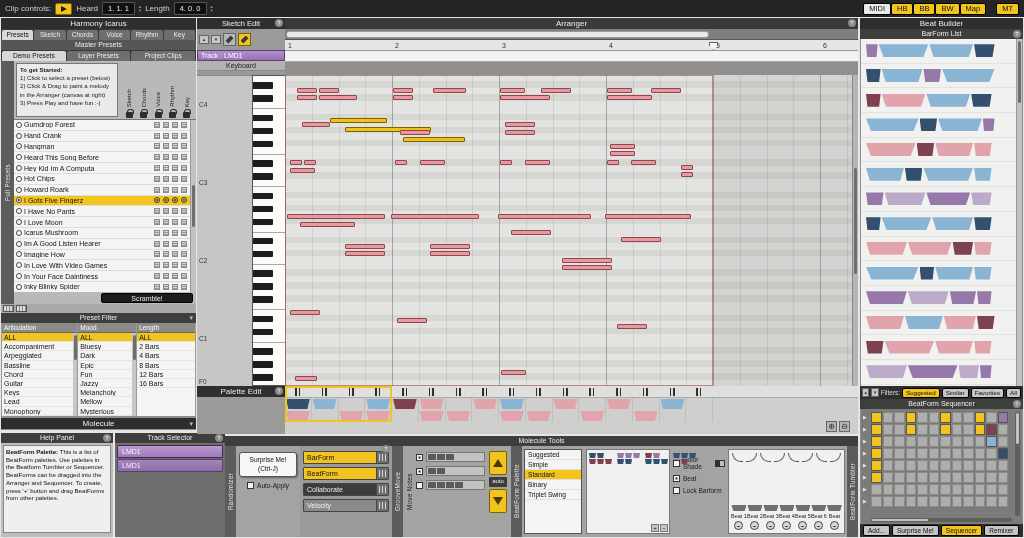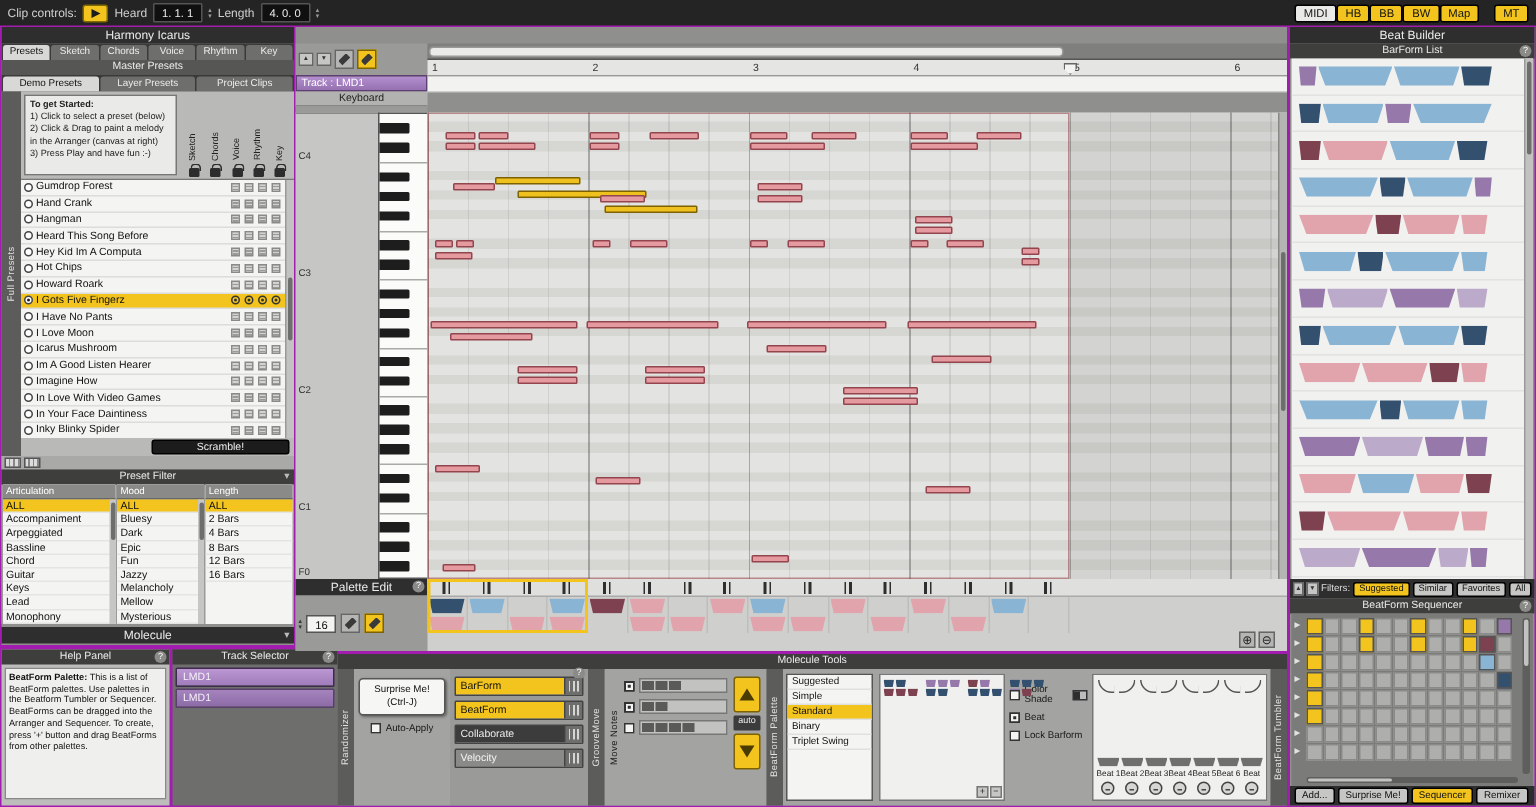--- a/index.html
+++ b/index.html
@@ -1,17 +1,17 @@
 <!DOCTYPE html>
 <html><head>
 <meta charset="utf-8">
 <style>
 *{margin:0;padding:0;box-sizing:border-box}
 html,body{width:1024px;height:538px;overflow:hidden;background:#333}
-#app{position:relative;width:1024px;height:538px;background:#a21caf;font-family:"Liberation Sans",sans-serif;color:#111;font-size:8px}
+#app{position:relative;width:1024px;height:538px;background:#e5e5e5;font-family:"Liberation Sans",sans-serif;color:#111;font-size:8px}
 .ptitle{background:#2e2e2e;color:#ebebeb;font-size:8px;text-align:center;line-height:11px;height:11px;position:relative}
 .ptitle.small{height:10px;line-height:10px;font-size:7px;background:#3e3e3c}
 .qm{position:absolute;right:2px;top:1px;width:8px;height:8px;border-radius:50%;background:#8a8a88;color:#fff;font-size:6px;line-height:8px;text-align:center}
 .chev{position:absolute;right:3px;top:0;color:#bbb;font-size:7px}
 
 #topbar{position:absolute;left:0;top:0;width:1024px;height:17px;background:#242424;display:flex;align-items:center;gap:4px;padding:0 5px;font-size:8px;color:#cfcfcd}
 .tb-play{width:17px;height:12px;background:#f2c41d;border:1px solid #806a00;border-radius:2px;display:flex;align-items:center;justify-content:center}
 .tb-play .tri{width:0;height:0;border-left:6px solid #1d1d1d;border-top:3.5px solid transparent;border-bottom:3.5px solid transparent}
 .tb-val{background:#101010;border:1px solid #555;color:#ececec;padding:1px 5px;border-radius:1px;font-size:7.5px}
 .tb-spin{display:flex;flex-direction:column;font-size:4.5px;line-height:4px;color:#9a9a98}
@@ -520,20 +520,30 @@
       <span>Track Selector</span>
       <span class="qm">?</span>
     </div>
     <div id="ts-list">
         <div class="ts-item sel">LMD1</div>
         <div class="ts-item">LMD1</div>
       </div>
   </div>
 
   <div id="center">
+    <div id="center-head">
+      <div id="sketch-title">
+        <span>Sketch Edit</span>
+        <span class="qm">?</span>
+      </div>
+      <div id="arranger-title">
+        <span>Arranger</span>
+        <span class="qm">?</span>
+      </div>
+    </div>
 
     <div id="c-left">
       <div id="c-tools">
         <span class="sq-btn">▴</span>
         <span class="sq-btn">▾</span>
         <span class="tool-btn">
             <span class="pencil"></span>
           </span>
         <span class="tool-btn active">
             <span class="pencil"></span>
@@ -576,33 +586,20 @@
           <div class="bkey" style="top: 272.125px;"></div>
           <div class="bkey" style="top: 285.083px;"></div>
           <div class="bkey" style="top: 298.042px;"></div>
           <div class="kline" style="top: 311px;"></div>
         </div>
       <div id="c-rtitle">
         <div class="ptitle" style="height:11px">
           <span>Palette Edit</span>
           <span class="qm">?</span>
         </div>
-      </div>
-      <div id="c-rtools">
-        <span class="tb-spin" style="color:#333">
-            <span>▴</span>
-            <span>▾</span>
-          </span>
-        <span id="rval">16</span>
-        <span class="tool-btn">
-            <span class="pencil"></span>
-          </span>
-        <span class="tool-btn active">
-            <span class="pencil"></span>
-          </span>
       </div>
     </div>
 
     <div id="c-right">
       <div id="c-hscroll">
           <span id="c-hthumb"></span>
         </div>
       <div id="ruler">
           <div class="ruler-num" style="left: 3px;">1</div>
           <div class="ruler-num" style="left: 110px;">2</div>

